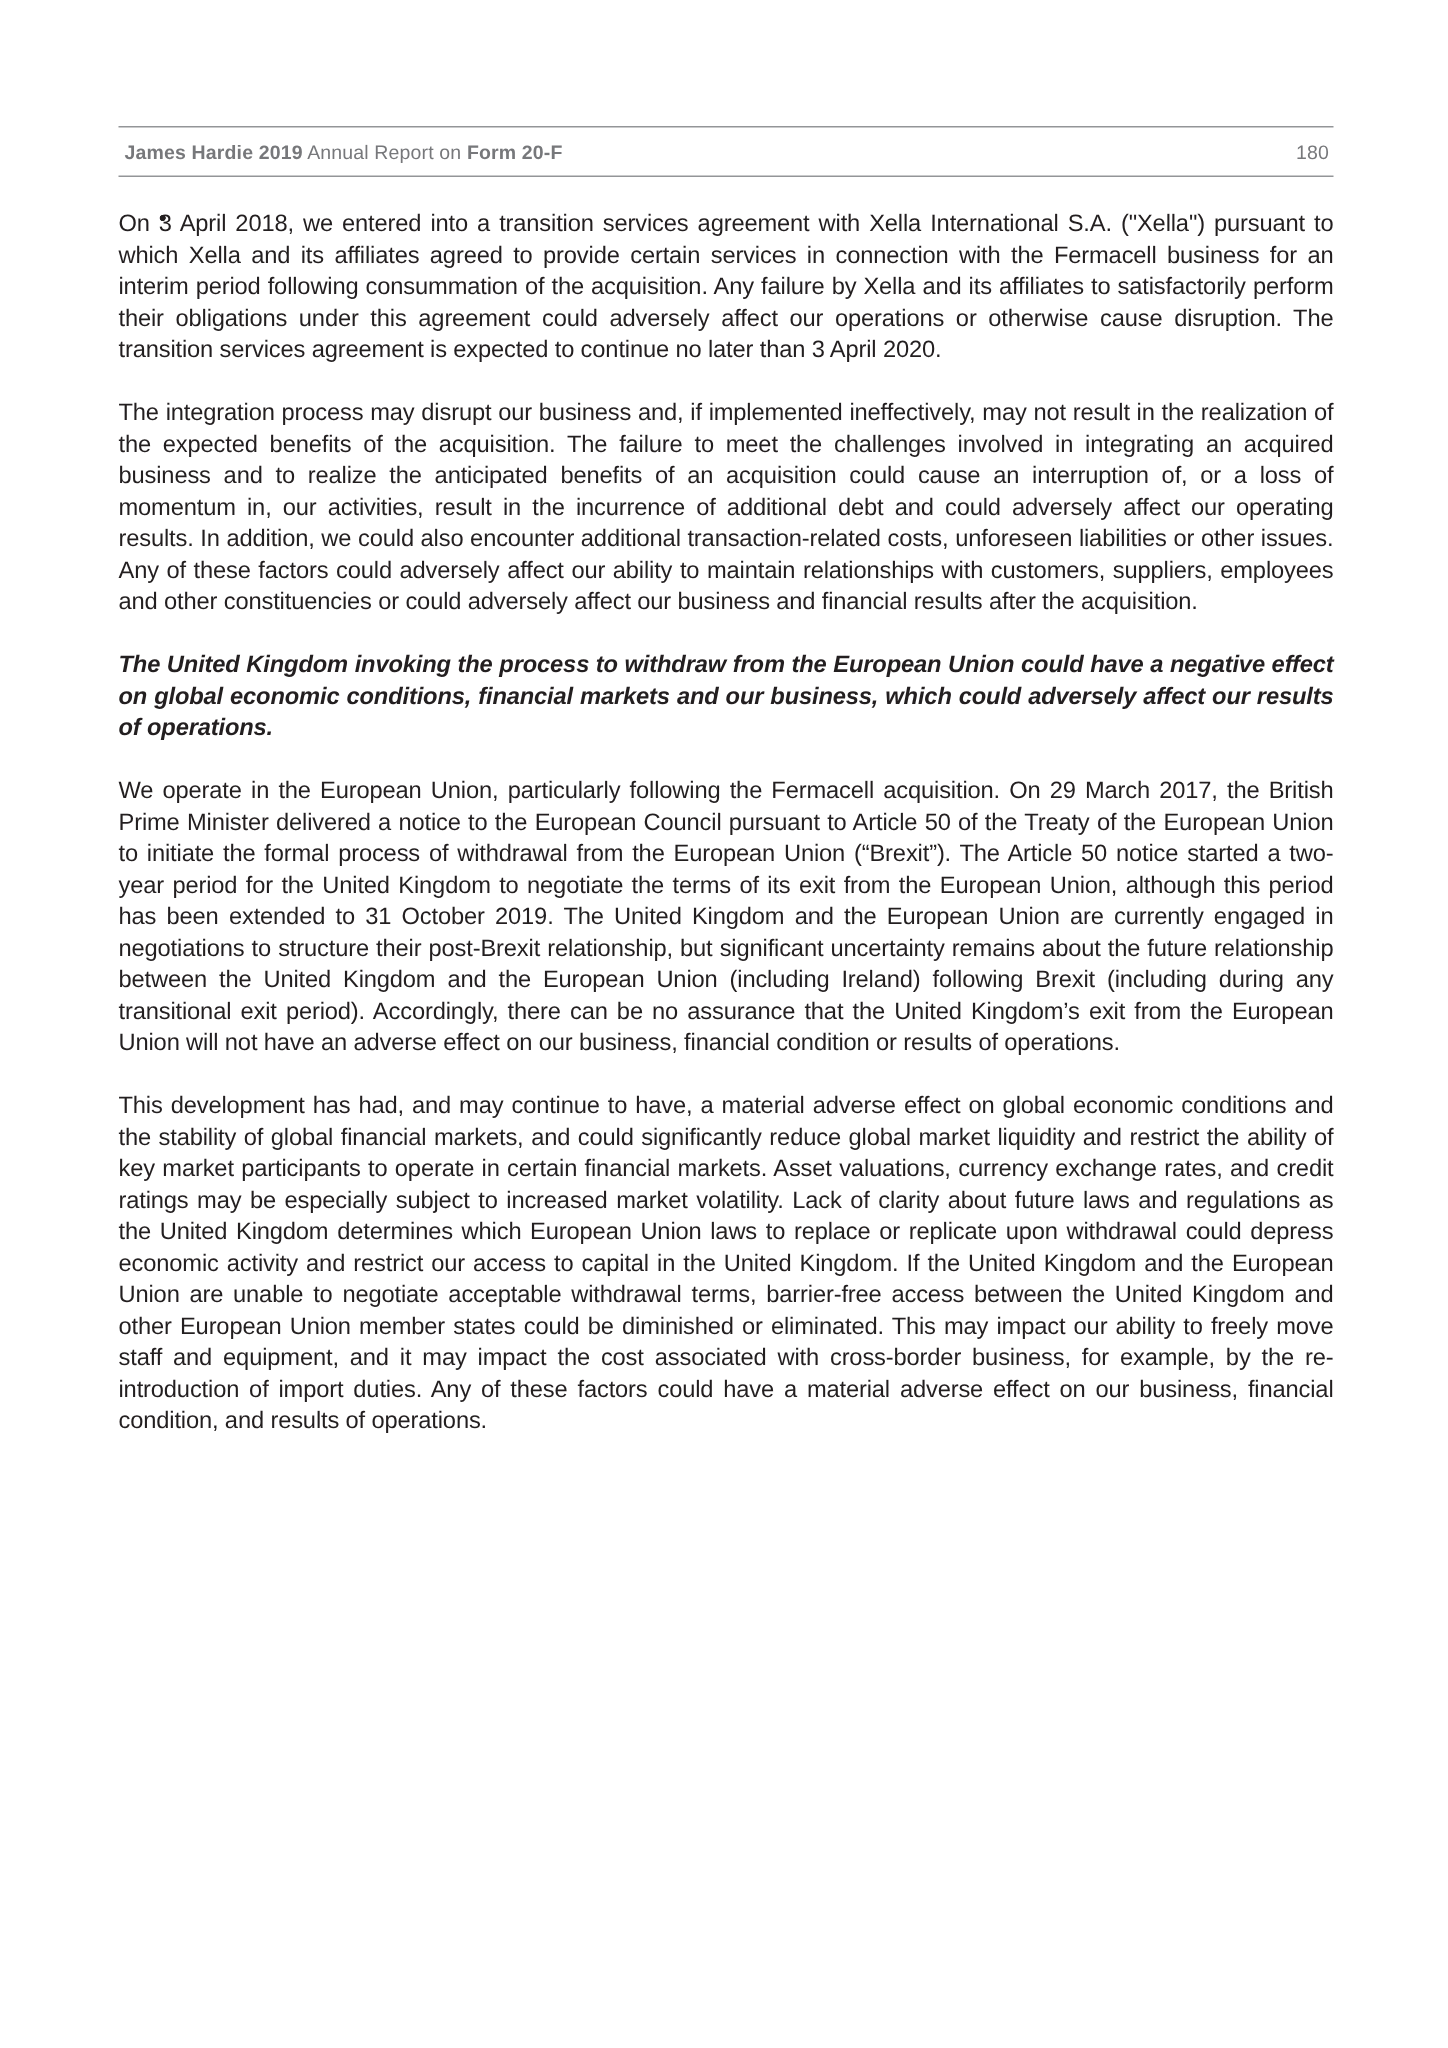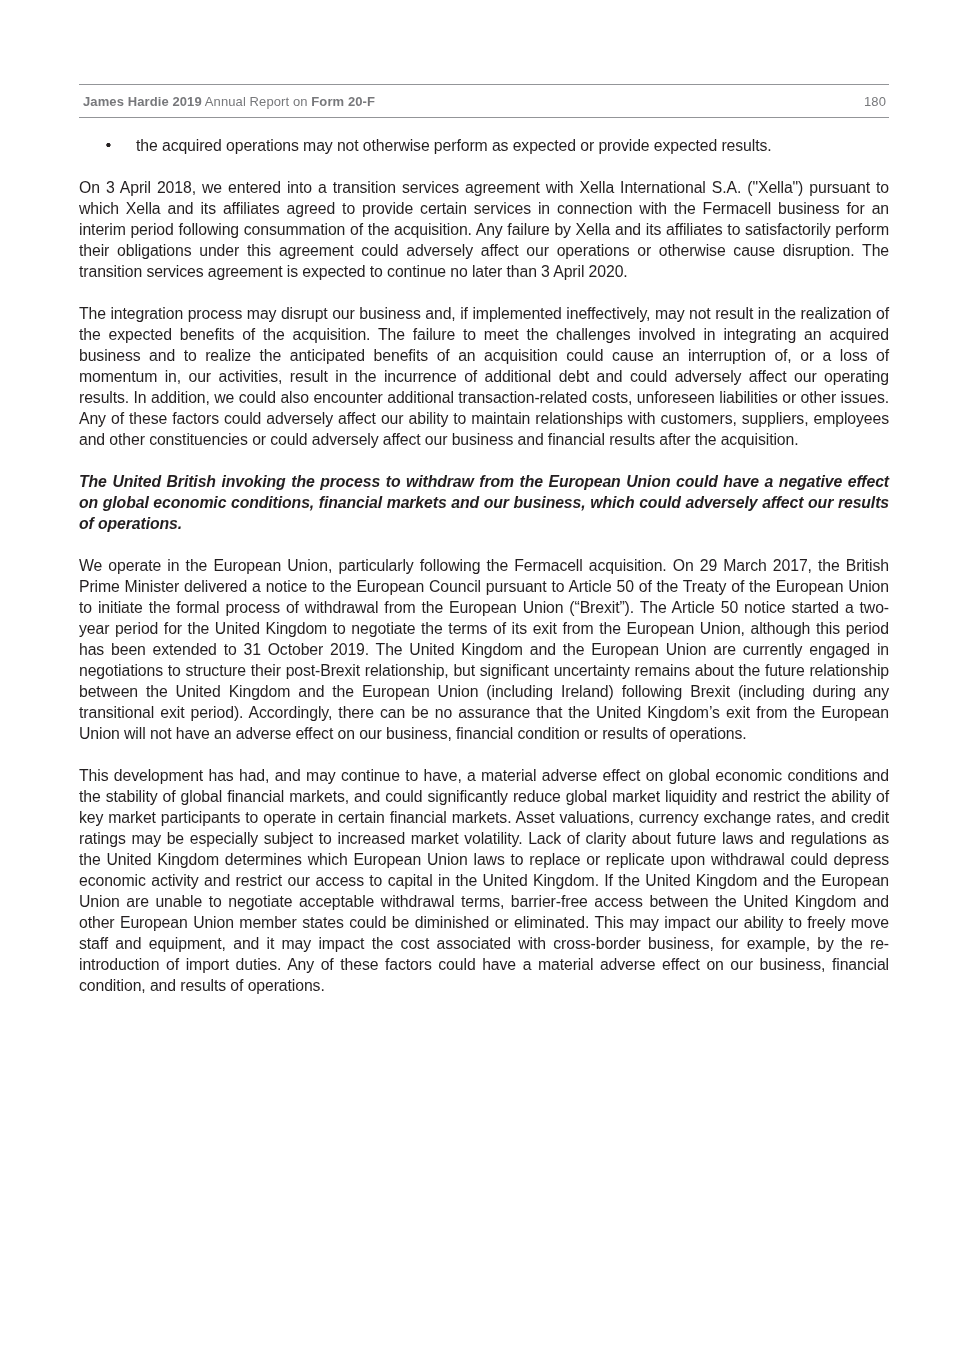--- a/index.html
+++ b/index.html
@@ -86,29 +86,28 @@
 
     <ul class="bullet-list">
       <li>
         <span class="marker">•</span>
       </li>
       <li>
         <span class="marker">•</span>
       </li>
       <li>
         <span class="marker">•</span>
-        <span class="text">the acquired operations may not otherwise perform as expected or provide expected results.</span>
       </li>
     </ul>
 
     <p>On 3 April 2018, we entered into a transition services agreement with Xella International S.A. ("Xella") pursuant to which Xella and its affiliates agreed to provide certain services in connection with the Fermacell business for an interim period following consummation of the acquisition. Any failure by Xella and its affiliates to satisfactorily perform their obligations under this agreement could adversely affect our operations or otherwise cause disruption. The transition services agreement is expected to continue no later than 3 April 2020.</p>
 
     <p>The integration process may disrupt our business and, if implemented ineffectively, may not result in the realization of the expected benefits of the acquisition. The failure to meet the challenges involved in integrating an acquired business and to realize the anticipated benefits of an acquisition could cause an interruption of, or a loss of momentum in, our activities, result in the incurrence of additional debt and could adversely affect our operating results. In addition, we could also encounter additional transaction-related costs, unforeseen liabilities or other issues.  Any of these factors could adversely affect our ability to maintain relationships with customers, suppliers, employees and other constituencies or could adversely affect our business and financial results after the acquisition.</p>
 
-    <h2 class="risk-heading">The United British invoking the process to withdraw from the European Union could have a negative effect on global economic conditions, financial markets and our business, which could adversely affect our results of operations.</h2>
+    <h2 class="risk-heading">The United Kingdom invoking the process to withdraw from the European Union could have a negative effect on global economic conditions, financial markets and our business, which could adversely affect our results of operations.</h2>
 
     <p>We operate in the European Union, particularly following the Fermacell acquisition. On 29 March 2017, the British Prime Minister delivered a notice to the European Council pursuant to Article 50 of the Treaty of the European Union to initiate the formal process of withdrawal from the European Union (“Brexit”). The Article 50 notice started a two-year period for the United Kingdom to negotiate the terms of its exit from the European Union, although this period has been extended to 31 October 2019. The United Kingdom and the European Union are currently engaged in negotiations to structure their post-Brexit relationship, but significant uncertainty remains about the future relationship between the United Kingdom and the European Union (including Ireland) following Brexit (including during any transitional exit period). Accordingly, there can be no assurance that the United Kingdom’s exit from the European Union will not have an adverse effect on our business, financial condition or results of operations.</p>
 
     <p>This development has had, and may continue to have, a material adverse effect on global economic conditions and the stability of global financial markets, and could significantly reduce global market liquidity and restrict the ability of key market participants to operate in certain financial markets. Asset valuations, currency exchange rates, and credit ratings may be especially subject to increased market volatility. Lack of clarity about future laws and regulations as the United Kingdom determines which European Union laws to replace or replicate upon withdrawal could depress economic activity and restrict our access to capital in the United Kingdom. If the United Kingdom and the European Union are unable to negotiate acceptable withdrawal terms, barrier-free access between the United Kingdom and other European Union member states could be diminished or eliminated. This may impact our ability to freely move staff and equipment, and it may impact the cost associated with cross-border business, for example, by the re-introduction of import duties. Any of these factors could have a material adverse effect on our business, financial condition, and results of operations.</p>
 
   </div>
 
 </div>
 
 </body></html>

